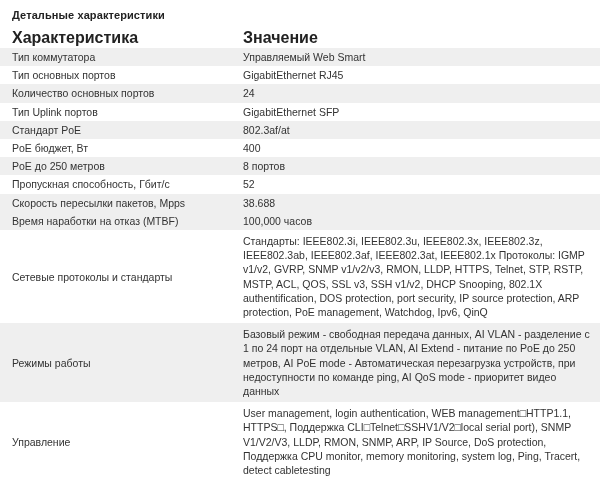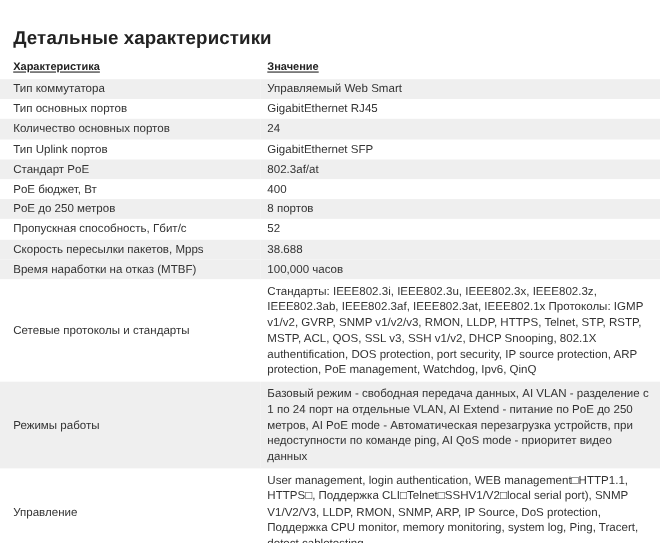--- a/index.html
+++ b/index.html
@@ -15,46 +15,44 @@
     font-family: "Liberation Sans", sans-serif;
     color: #333333;
     -webkit-font-smoothing: antialiased;
   }
   .page {
     width: 600px;
     box-sizing: border-box;
     padding: 9px 0 0 0;
   }
   .spec-title {
-    font-size: 17px;
+    font-size: 11px;
     font-weight: bold;
     color: #222222;
     padding: 0 0 7px 12px;
     letter-spacing: 0.1px;
-    margin-top: 16px;
   }
   table.spec-table {
     width: 600px;
     border-collapse: collapse;
     table-layout: fixed;
     font-size: 10.5px;
   }
   table.spec-table col.col-param { width: 237px; }
   table.spec-table col.col-value { width: 363px; }
 
   table.spec-table th {
     text-align: left;
-    font-size: 10px;
+    font-size: 16px;
     font-weight: bold;
     color: #222222;
     padding: 3px 8px 4px 12px;
     background: #ffffff;
     vertical-align: top;
     line-height: 13px;
-    text-decoration: underline;
   }
   table.spec-table th.value-head {
     padding-left: 6px;
     margin-top: 36px;
   }
   table.spec-table td {
     vertical-align: middle;
     padding: 2px 8px 2px 12px;
     line-height: 14.2px;
     color: #333333;

